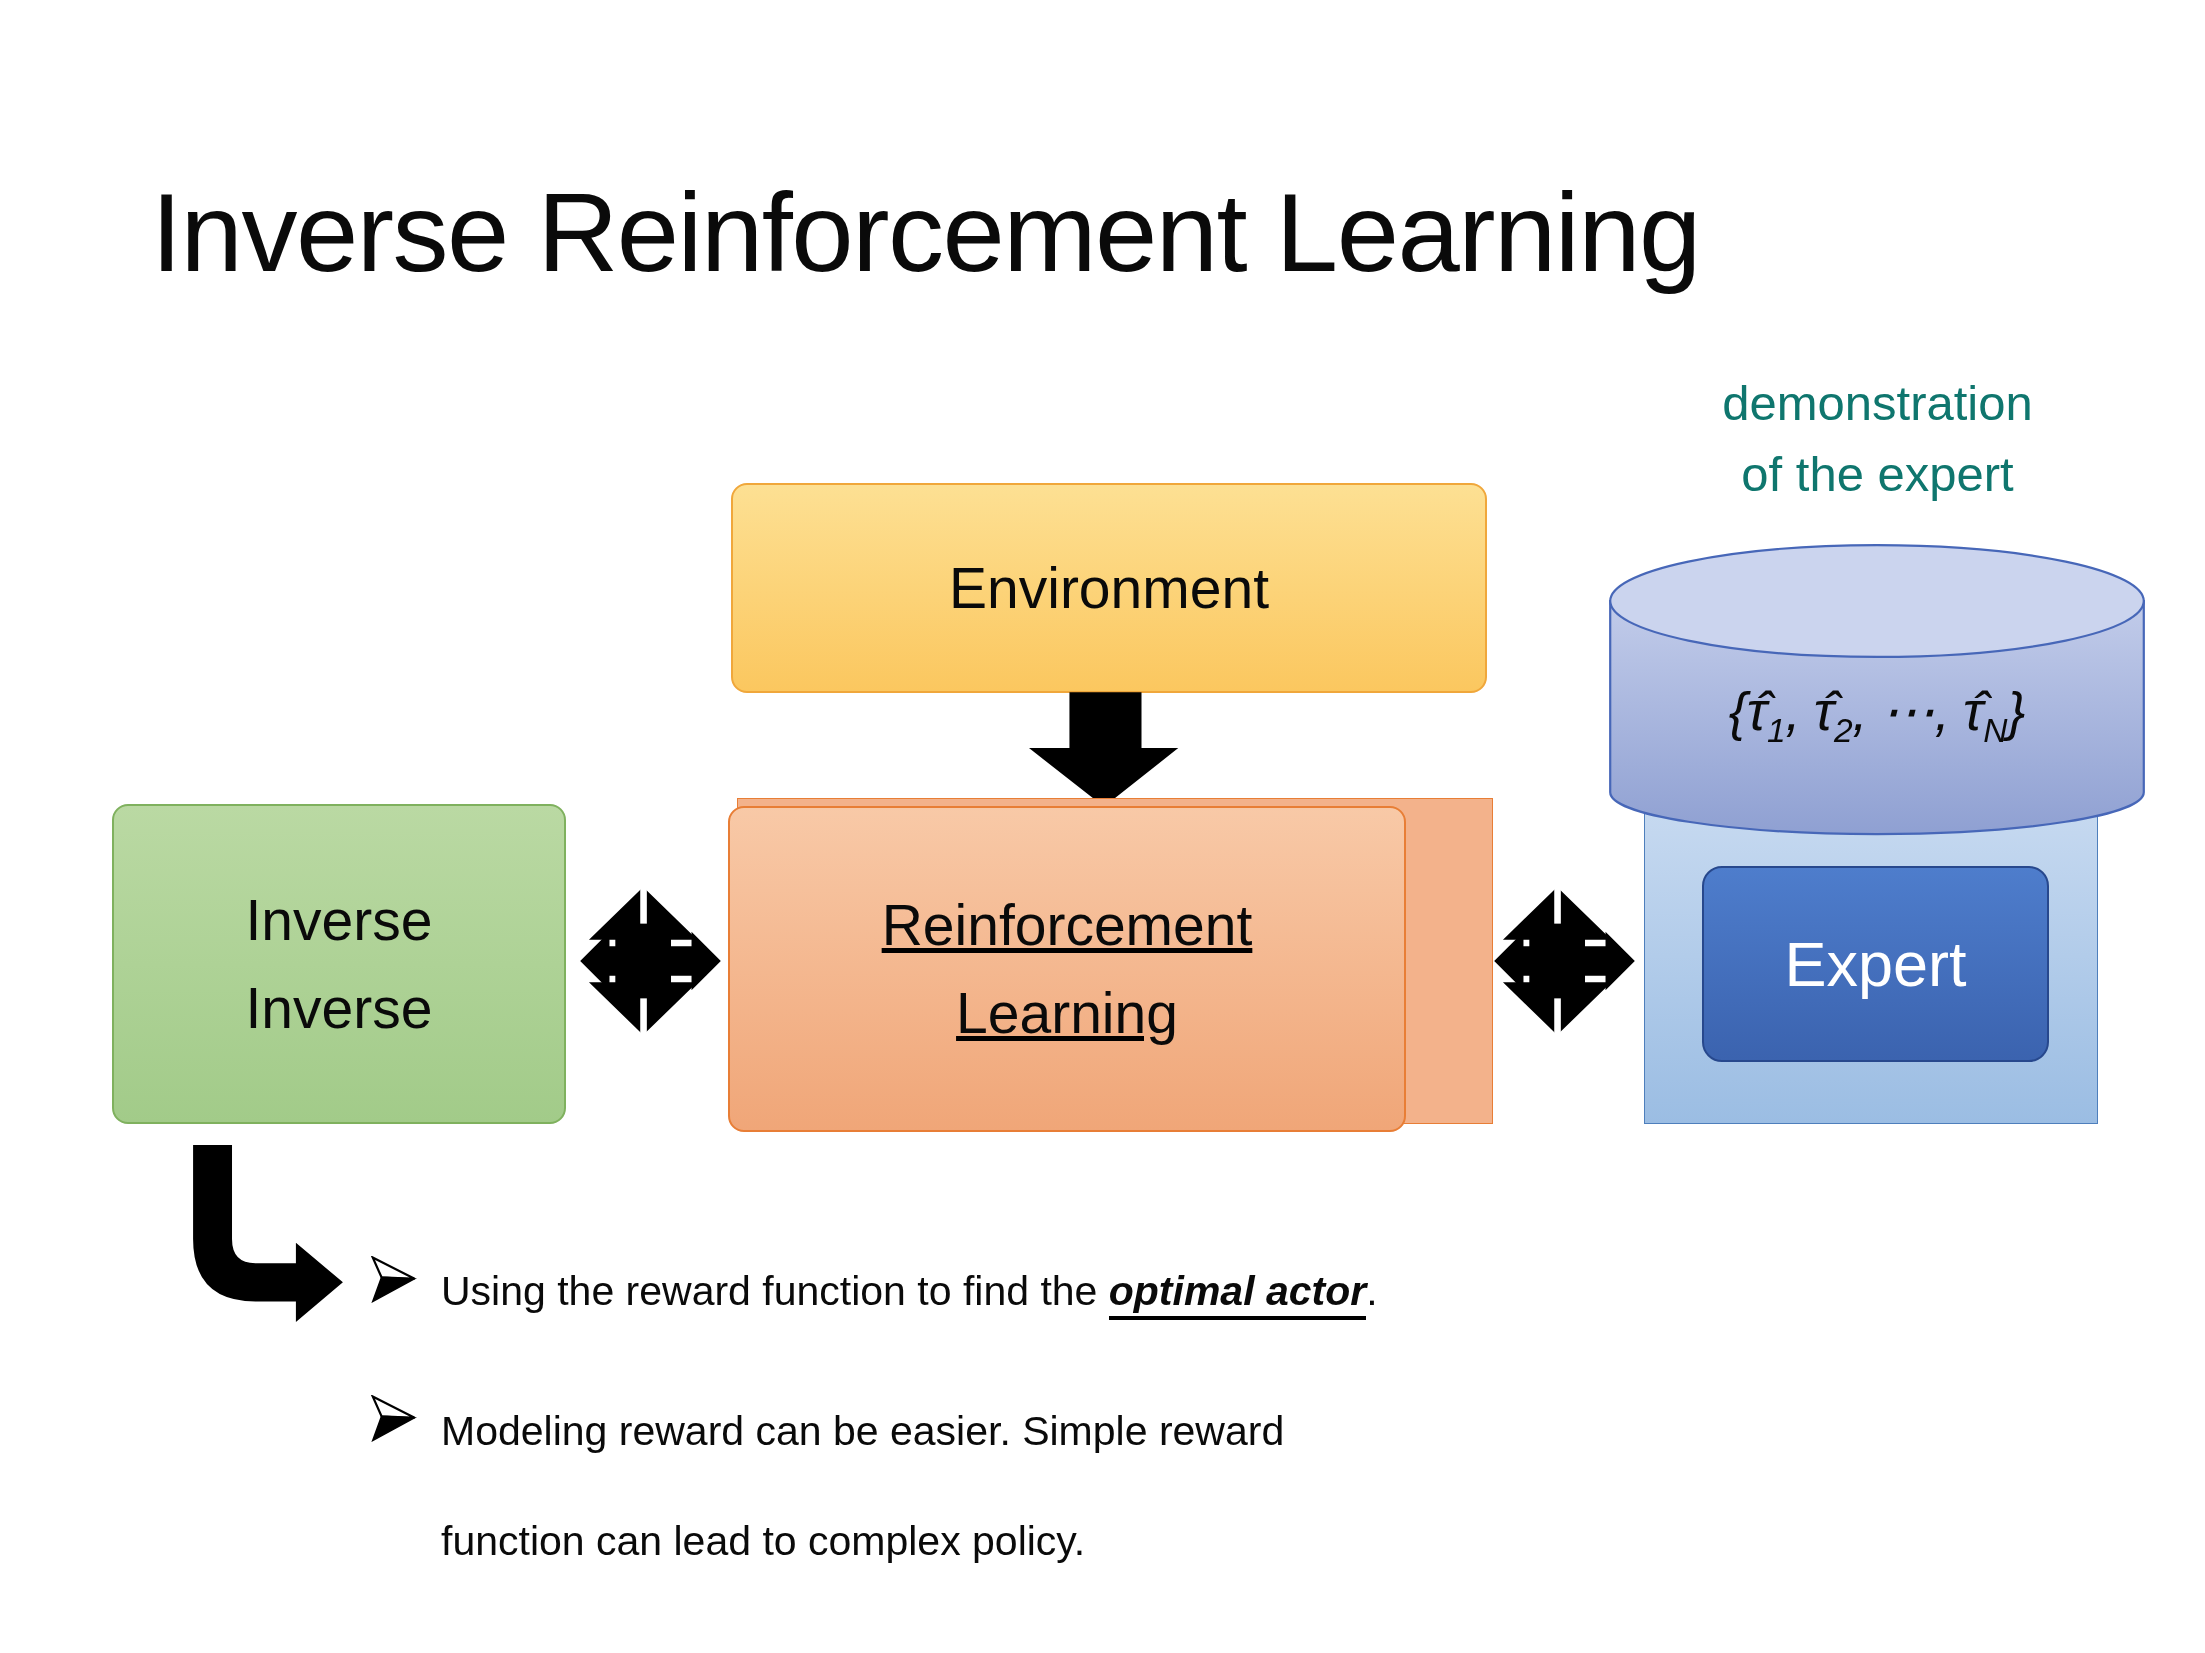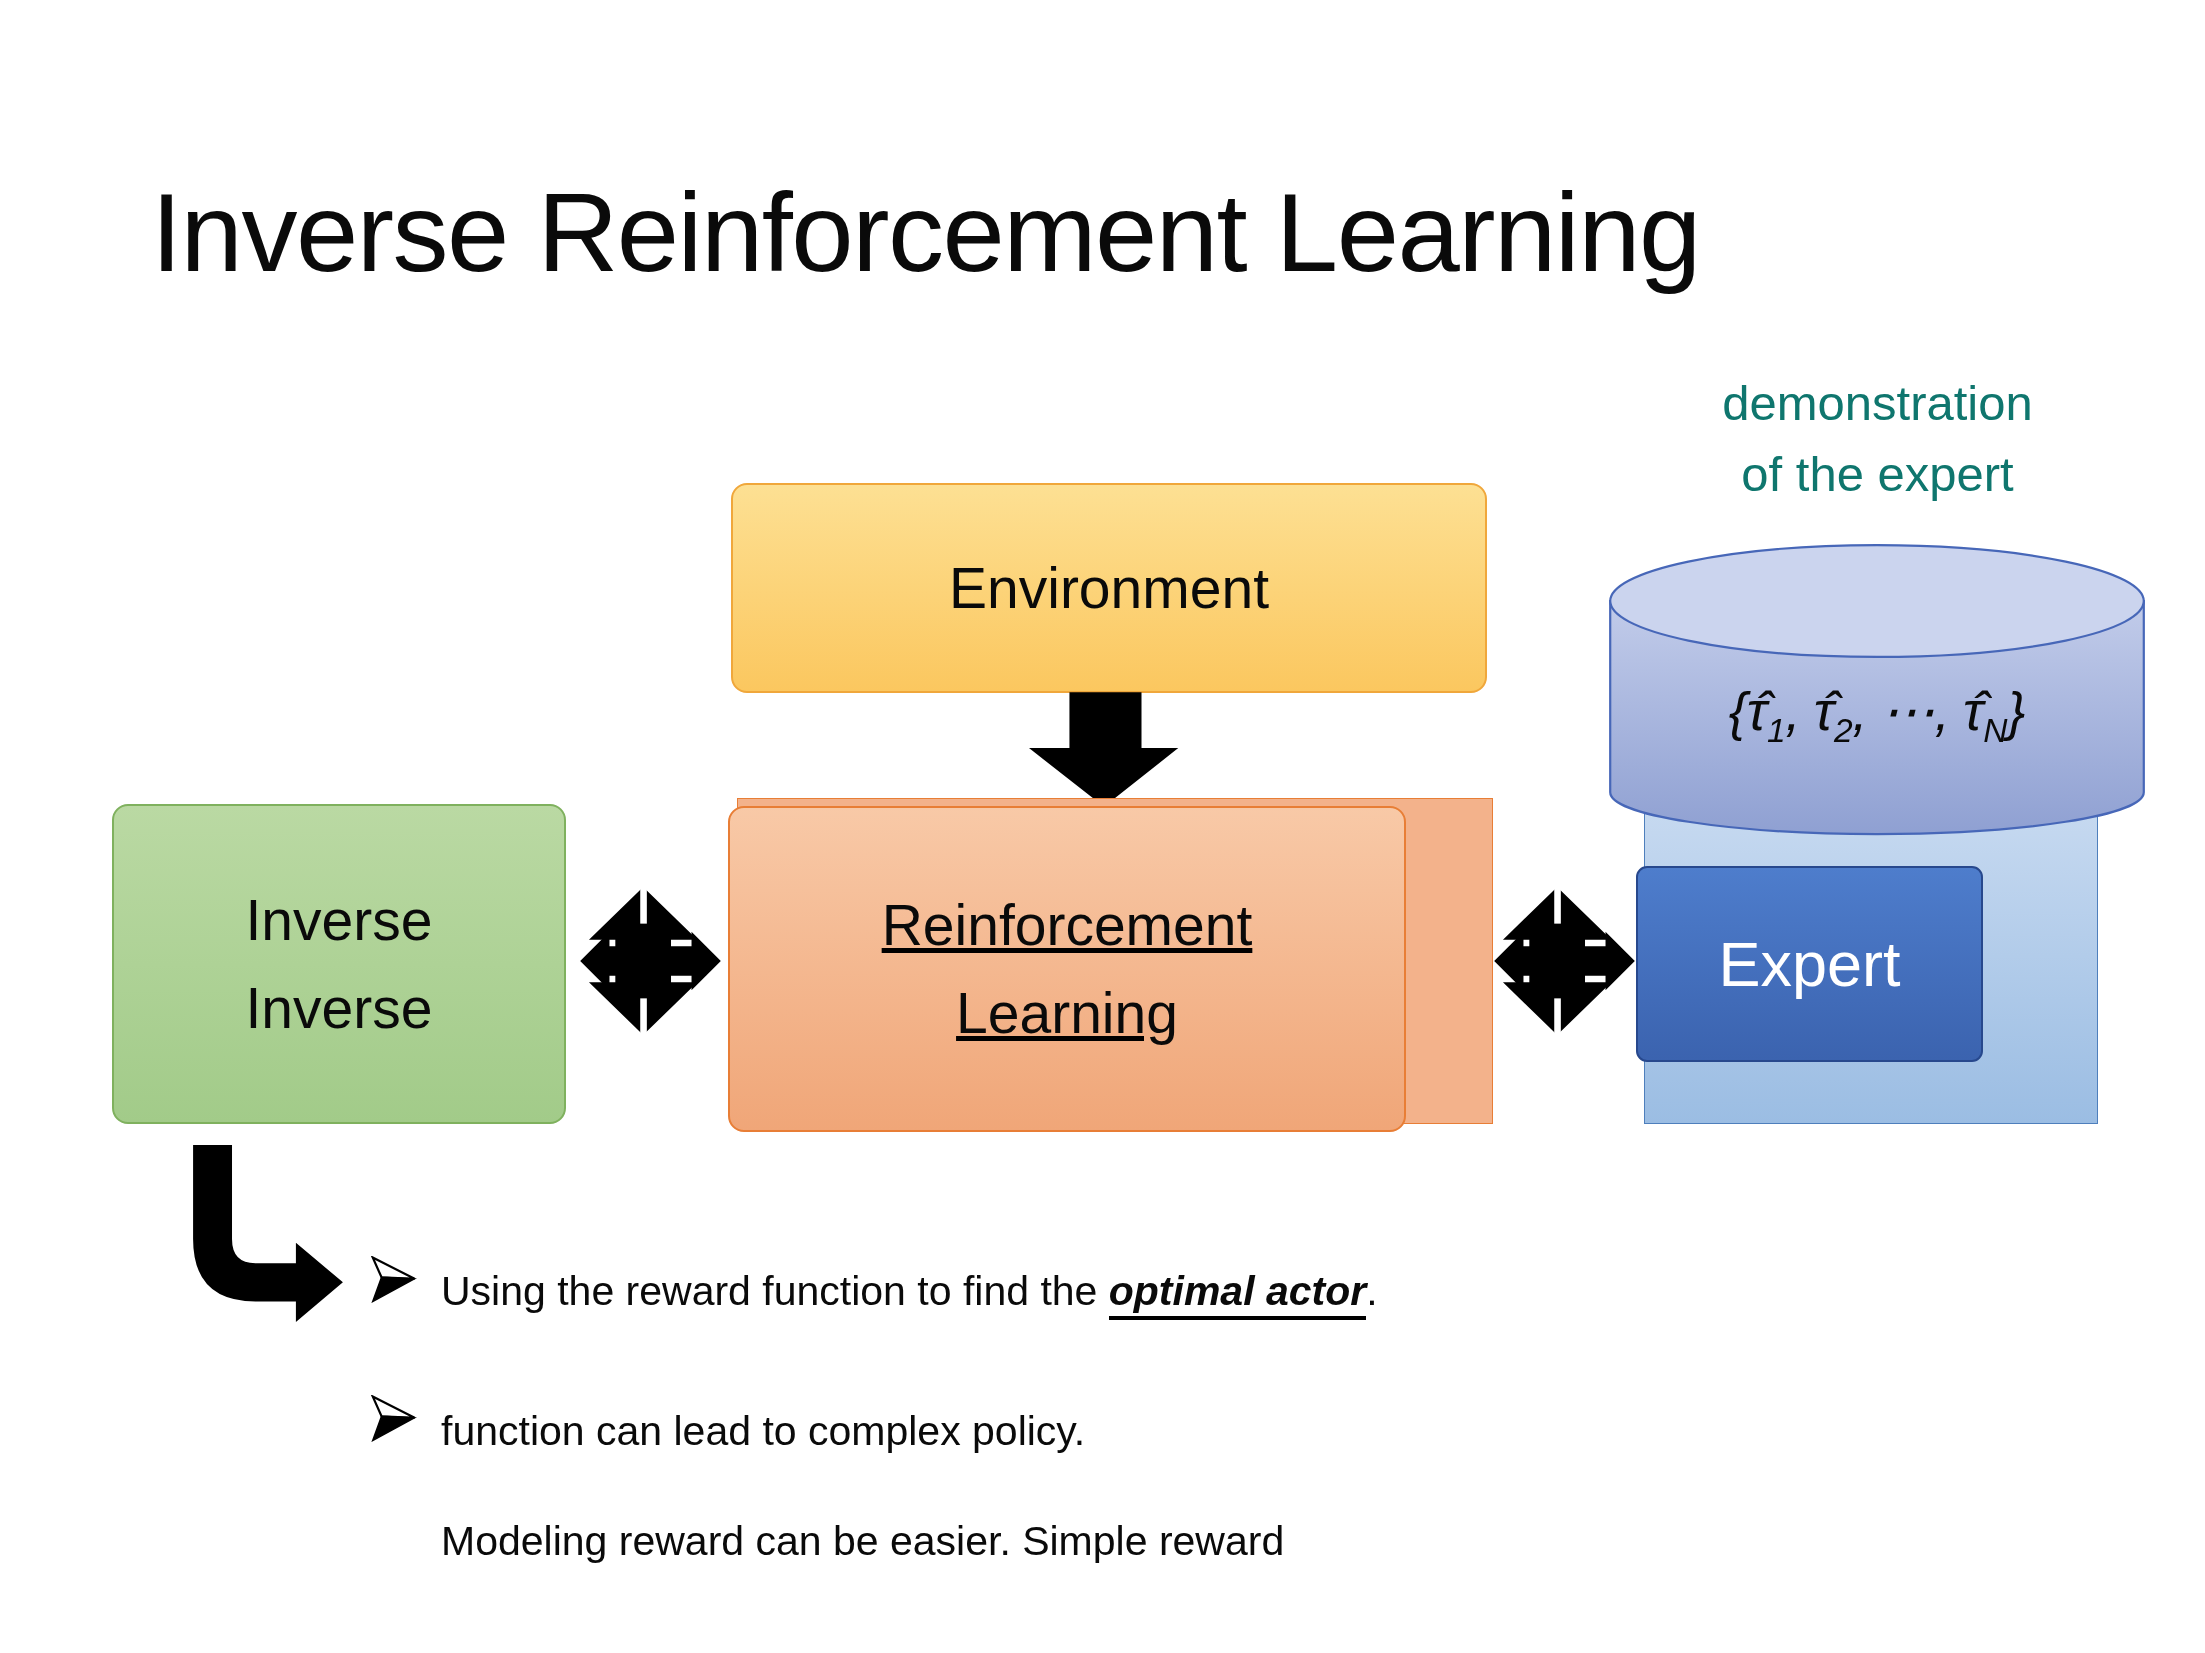--- a/index.html
+++ b/index.html
@@ -46,21 +46,21 @@
     background:linear-gradient(180deg,#F8C9A7 0%,#F0A678 100%);
     border:2.2px solid #E87E36;
     text-decoration:underline;
   }
   .expert-container{
     left:1644px;top:810px;width:454px;height:314px;
     background:linear-gradient(180deg,#C6D9F0 0%,#9BBDE3 100%);
     border:1.5px solid #4E7FBC;box-sizing:border-box;
   }
   .expert-box{
-    left:1636px;top:866px;width:347px;height:196px;border-radius:11px;
+    left:1702px;top:866px;width:347px;height:196px;border-radius:20px;
     background:linear-gradient(180deg,#4E7DCC 0%,#3B63AF 100%);
     border:2.9px solid #27488D;
   }
   .expert-box .lbl{font-size:63px;color:#ffffff;}
 
   
   .formula{
     left:1608px;top:680px;width:538px;text-align:center;
     font-family:Liberation Sans, sans-serif;font-style:italic;
     font-size:54px;color:#0a0a0a;white-space:nowrap;
@@ -155,16 +155,16 @@
 </svg>
 <div class="abs bullet-text b1">
   <span>Using the reward function to find the </span><span class="em-ul">optimal actor</span><span>.</span>
 </div>
 
 <svg class="abs" style="left:371px;top:1395px;" width="46" height="47" viewBox="0 0 62 64">
   <polygon points="2,2 59,31 14,29" fill="#fff" stroke="#000" stroke-width="3" stroke-linejoin="miter"></polygon>
   <polygon points="14,29 59,31 2,62" fill="#000" stroke="#000" stroke-width="2"></polygon>
 </svg>
 <div class="abs bullet-text b2">
+  <span>Modeling reward can be easier. Simple reward</span>
   <span>function can lead to complex policy.</span>
-  <span>Modeling reward can be easier. Simple reward</span>
 </div>
 
 
 </body></html>

